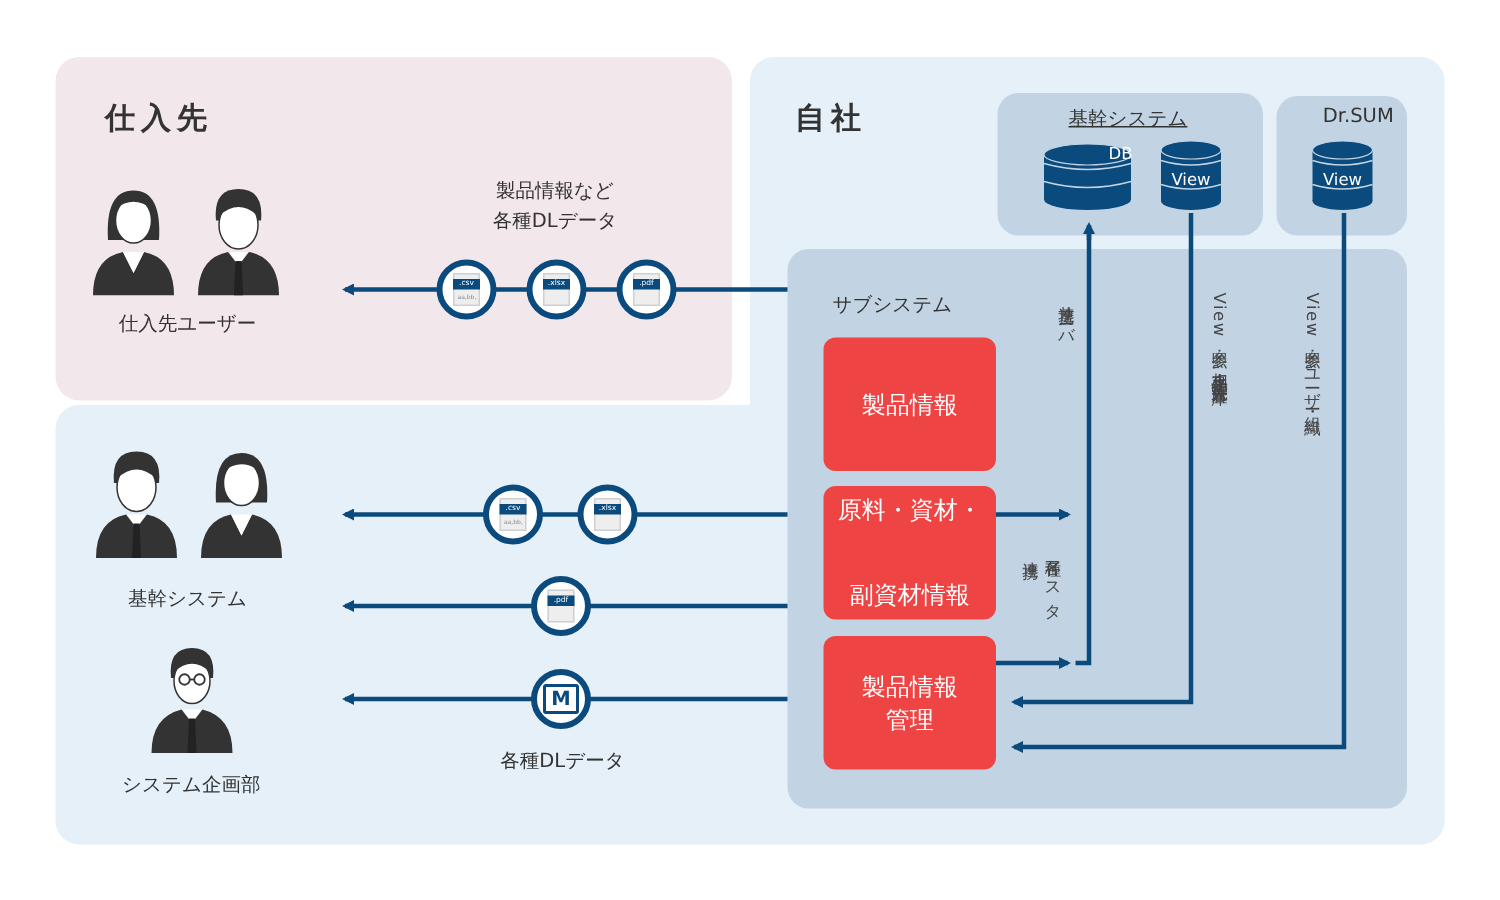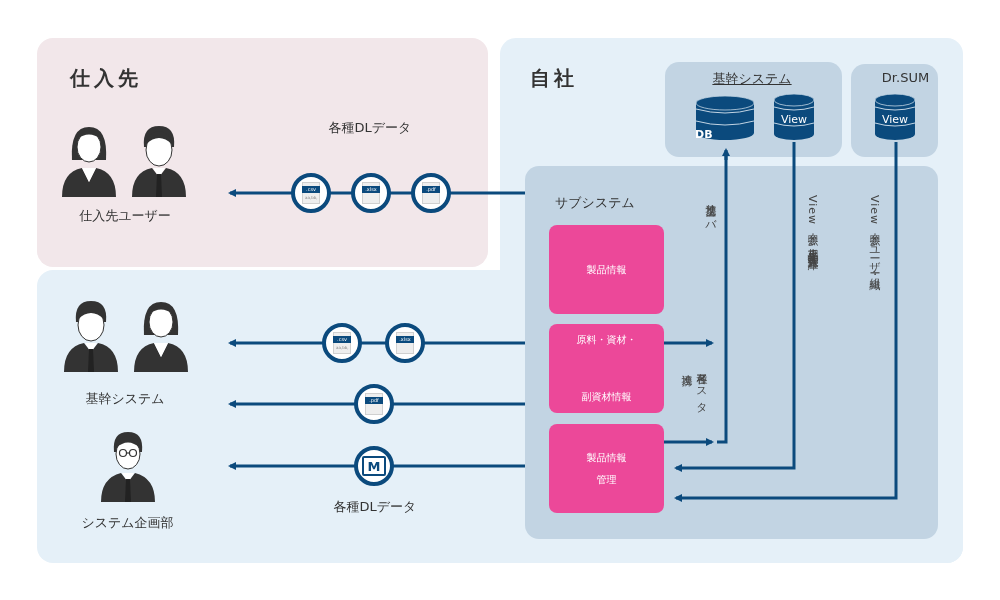--- a/index.html
+++ b/index.html
@@ -22,23 +22,23 @@
     left: 37px; top: 270px; width: 926px; height: 293px;
     background: #e5f0f8; border-radius: 16px;
   }
   .zone-title { font-size: 20px; font-weight: bold; color: #333; letter-spacing: 4px; }
   .panel { background: #c2d4e3; border-radius: 14px; }
   .subsystem { left: 525px; top: 166px; width: 413px; height: 373px; }
   .core { left: 665px; top: 62px; width: 177px; height: 95px; }
   .drsum { left: 851px; top: 64px; width: 87px; height: 93px; }
   .panel-title { font-size: 13px; color: #333; text-align: center; }
   .navybox {
-    background: #ec4899; color: #fff; border-radius: 8px;
+    background: #ef4444; color: #fff; border-radius: 8px;
     display: flex; align-items: center; justify-content: center;
-    font-size: 10px; line-height: 22px;
+    font-size: 16px; line-height: 22px;
   }
   .label { font-size: 13px; color: #333; text-align: center; white-space: nowrap; }
   .vlabel {
     writing-mode: vertical-rl; font-size: 11px; color: #444;
     letter-spacing: 1px; white-space: nowrap;
   }
   .badge {
     width: 32px; height: 32px; border-radius: 50%;
     border: 4px solid #0b4a7d; background: #fff;
     display: flex; align-items: center; justify-content: center;
@@ -108,21 +108,21 @@
 </svg>
 
 <svg class="abs" style="left:695px;top:95px;" width="60" height="45">
   <ellipse cx="30" cy="8" rx="29" ry="7" fill="#0b4a7d"></ellipse>
   <rect x="1" y="8" width="58" height="30" fill="#0b4a7d"></rect>
   <ellipse cx="30" cy="38" rx="29" ry="7" fill="#0b4a7d"></ellipse>
   <path d="M1,14 Q30,22 59,14" stroke="#c2d4e3" stroke-width="1" fill="none"></path>
   <path d="M1,26 Q30,34 59,26" stroke="#c2d4e3" stroke-width="1" fill="none"></path>
   <ellipse cx="30" cy="8" rx="29" ry="7" fill="none" stroke="#c2d4e3" stroke-width="0.8"></ellipse>
 </svg>
-<div class="abs" style="left:695px;top:128px;width:60px;text-align:left;color:#fff;font-size:11px;font-weight:bold;">DB</div>
+<div class="abs" style="left:695px;top:96px;width:60px;text-align:right;color:#fff;font-size:11px;">DB</div>
 
 <svg class="abs" style="left:773px;top:93px;" width="42" height="48">
   <ellipse cx="21" cy="7" rx="20" ry="6" fill="#0b4a7d"></ellipse>
   <rect x="1" y="7" width="40" height="34" fill="#0b4a7d"></rect>
   <ellipse cx="21" cy="41" rx="20" ry="6" fill="#0b4a7d"></ellipse>
   <ellipse cx="21" cy="7" rx="20" ry="6" fill="none" stroke="#c2d4e3" stroke-width="0.8"></ellipse>
   <path d="M1,14 Q21,20 41,14" stroke="#c2d4e3" stroke-width="1" fill="none"></path>
   <path d="M1,30 Q21,36 41,30" stroke="#c2d4e3" stroke-width="1" fill="none"></path>
 </svg>
 <div class="abs" style="left:773px;top:113px;width:42px;text-align:center;color:#fff;font-size:11px;">View</div>
@@ -137,20 +137,21 @@
 </svg>
 <div class="abs" style="left:874px;top:113px;width:42px;text-align:center;color:#fff;font-size:11px;">View</div>
 
 <div class="abs vlabel" style="left:702px;top:195px;">連携サーバ</div>
 <div class="abs vlabel" style="left:693px;top:365px;">各種マスタ</div>
 <div class="abs vlabel" style="left:678px;top:365px;">連携</div>
 <div class="abs vlabel" style="left:804px;top:195px;">View参照：相手先品番・仕入先・倉庫</div>
 <div class="abs vlabel" style="left:866px;top:195px;">View参照：ユーザー・組織</div>
 
 <div class="abs label" style="left:310px;top:118px;width:120px;line-height:20px;">
+  <div>製品情報など</div>
   <div>各種DLデータ</div>
 </div>
 
 <div class="abs badge" style="left:291px;top:173px;">
   <div class="doc">
       <div class="tag">.csv</div>
       <div class="lines">aa,bb,</div>
     </div>
 </div>
 <div class="abs badge" style="left:351px;top:173px;">

